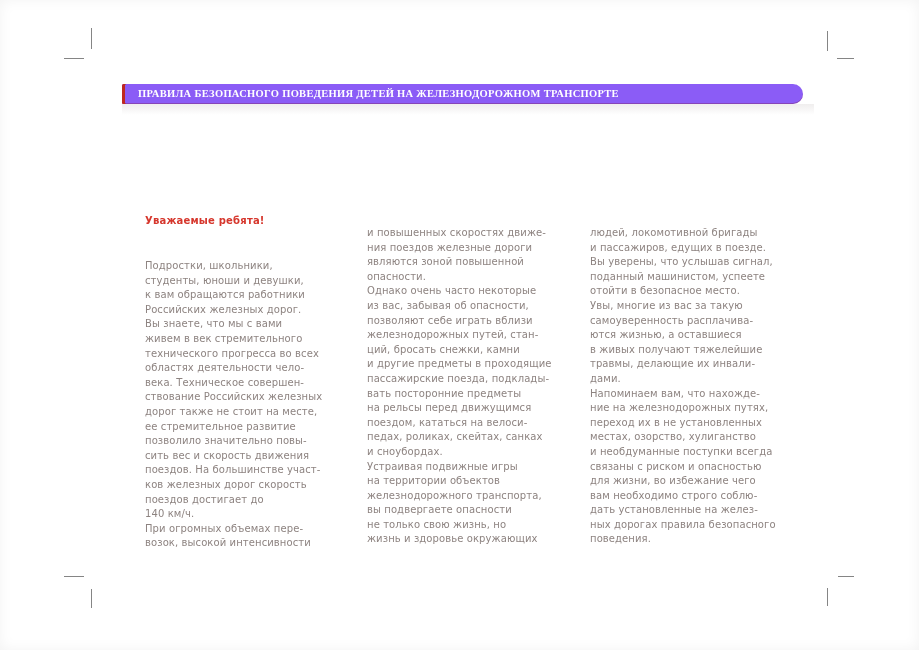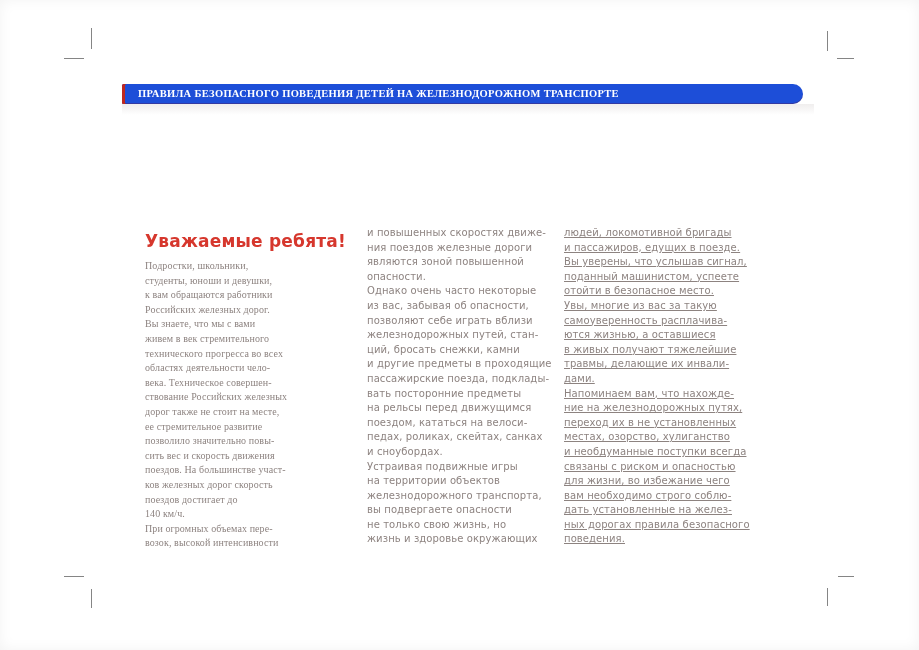--- a/index.html
+++ b/index.html
@@ -24,21 +24,21 @@
   .crop.v { width: 1px; }
   .crop.h { height: 1px; }
 
   
   .banner {
     position: absolute;
     left: 122px;
     top: 84px;
     width: 681px;
     height: 20px;
-    background: #1d4ed8;
+    background: #8b5cf6;
     border-radius: 2px 13px 13px 2px;
     box-shadow: inset 3px 0 0 #bf281f, inset 0 -1px 0 rgba(120,0,0,0.25);
   }
   .banner-label {
     display: block;
     padding-left 16px;
     padding: 0 0 0 16px;
     line-height: 20px;
     font-family: "Liberation Serif", serif;
     font-weight: bold;
@@ -54,39 +54,39 @@
     width: 692px;
     height: 11px;
     background: linear-gradient(#e9e6e6, rgba(255,255,255,0));
     opacity: 0.7;
   }
 
   
   .col-heading {
     position: absolute;
     left: 145px;
-    top: 231px;
-    font-size: 17px;
+    top: 215px;
+    font-size: 10px;
     font-weight: bold;
     color: #d6372d;
     letter-spacing: 0.2px;
   }
   .col {
     position: absolute;
     width: 218px;
     font-size: 10px;
     line-height: 14.6px;
     color: #8d8380;
     font-weight: 500;
     letter-spacing: 0.1px;
     white-space: pre-line;
   }
-  .col1 { left: 145px; top: 259px; font-family: Liberation Serif, serif; }
+  .col1 { left: 145px; top: 259px; }
   .col2 { left: 367px; top: 226px; }
-  .col3 { left: 564px; top: 226px; text-decoration: underline; }
+  .col3 { left: 590px; top: 226px; }
 </style>
 </head>
 <body>
 
 <div class="page">
 
   <div class="crop v" style="left:91px;  top:28px;  height:21px;"></div>
   <div class="crop h" style="left:64px;  top:58px;  width:20px;"></div>
   <div class="crop v" style="left:827px; top:31px;  height:20px;"></div>
   <div class="crop h" style="left:837px; top:58px;  width:17px;"></div>

